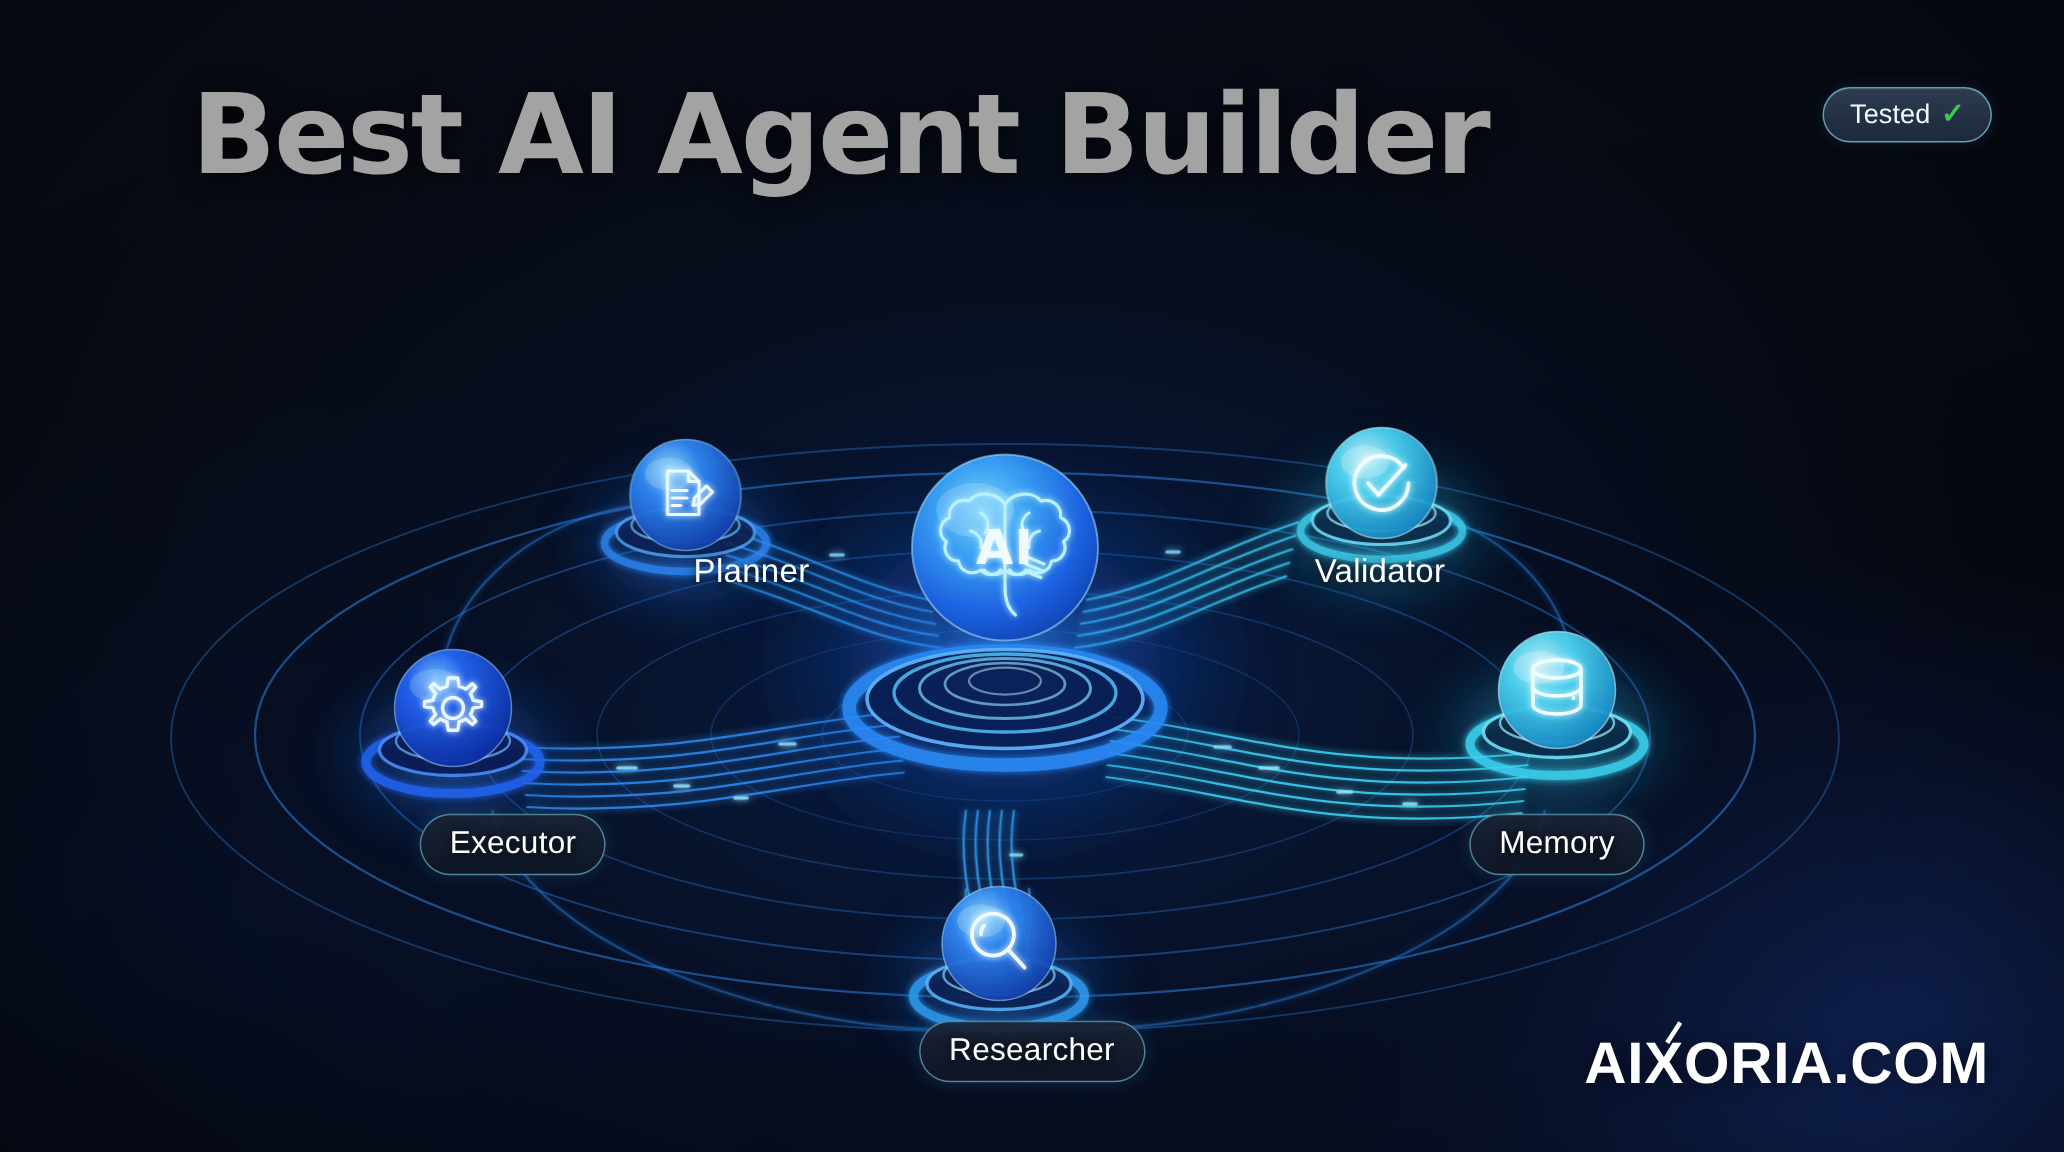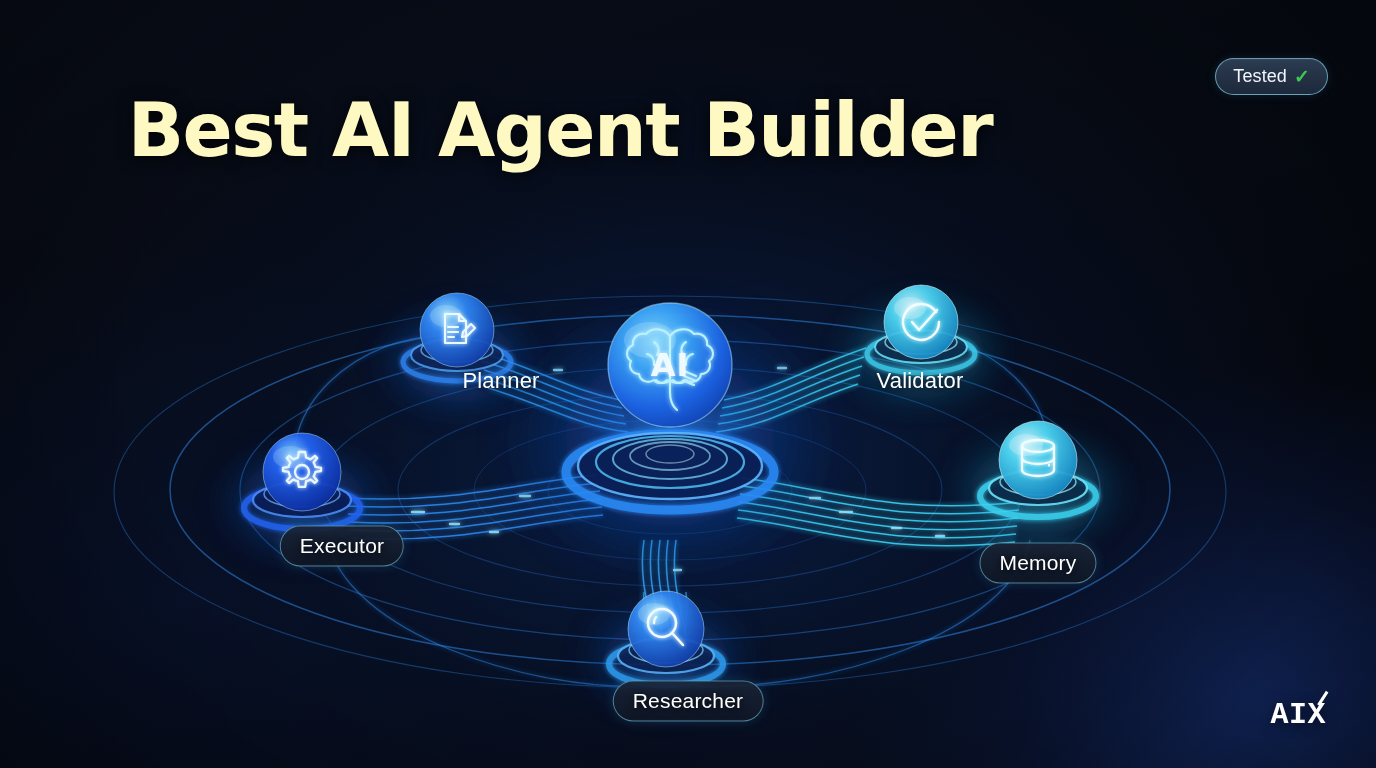--- a/index.html
+++ b/index.html
@@ -30,28 +30,27 @@
     pointer-events:none;
   }
   
   .title-block {
     position:absolute; left:0; top:48px; width:1120px;
     text-align:center;
     z-index:30;
   }
   .title-line {
     display:block;
-    color:#fef9c3;
+    color:#a3a3a3;
     font-family:"DejaVu Sans", sans-serif;
     font-weight:700;
     font-size:74px;
     line-height:84px;
     letter-spacing:-1.5px;
     text-shadow:0 2px 16px rgba(0,0,0,0.75);
-    margin-top:40px;
   }
   
   .badge-stack {
     position:absolute; right:48px; top:58px;
     display:flex; flex-direction:row; align-items:center;
     gap:9px;
     z-index:30;
   }
   .badge {
     display:flex; align-items:center; gap:7px;
@@ -95,23 +94,23 @@
     border:1px solid rgba(120,200,222,0.6);
     background:linear-gradient(180deg, rgba(26,36,54,0.94) 0%, rgba(15,23,38,0.94) 100%);
     box-shadow:0 0 12px rgba(60,150,200,0.22);
     font-size:21px;
   }
   
   .logo {
     position:absolute; right:50px; bottom:36px;
     display:flex; align-items:flex-start;
     color:#ffffff;
-    font-family:Liberation Mono, monospace;
+    font-family:Liberation Sans, sans-serif;
     font-weight:700;
-    font-size:30px;
+    font-size:39px;
     letter-spacing:0.5px;
     z-index:40;
     text-shadow:0 2px 12px rgba(0,0,0,0.6);
   }
   .logo .lg-x { position:relative; display:inline-block; }
   .logo .lg-x::after {
     content:"";
     position:absolute;
     left:52%; top:-9px;
     width:2.6px; height:16px;
@@ -402,24 +401,25 @@
     <div class="badge highlight">
       <span>Tested</span>
       <span class="badge-check">✓</span>
     </div>
   </div>
 
   <div class="node-label" style="left:459px; top:381px;margin-left:42px;">Planner</div>
 
   <div class="node-label" style="left:920px; top:381px;">Validator</div>
 
-  <div class="node-label pill" style="left:342px; top:546px;">Executor</div>
+  <div class="node-label pill" style="left:342px; top:563px;">Executor</div>
 
   <div class="node-label pill" style="left:688px; top:701px;">Researcher</div>
 
   <div class="node-label pill" style="left:1038px; top:563px;">Memory</div>
 
   <div class="logo">
     <span>AI</span>
       <span class="lg-x">X</span>
+      <span>ORIA.COM</span>
   </div>
 
 </div>
 
 </body></html>

